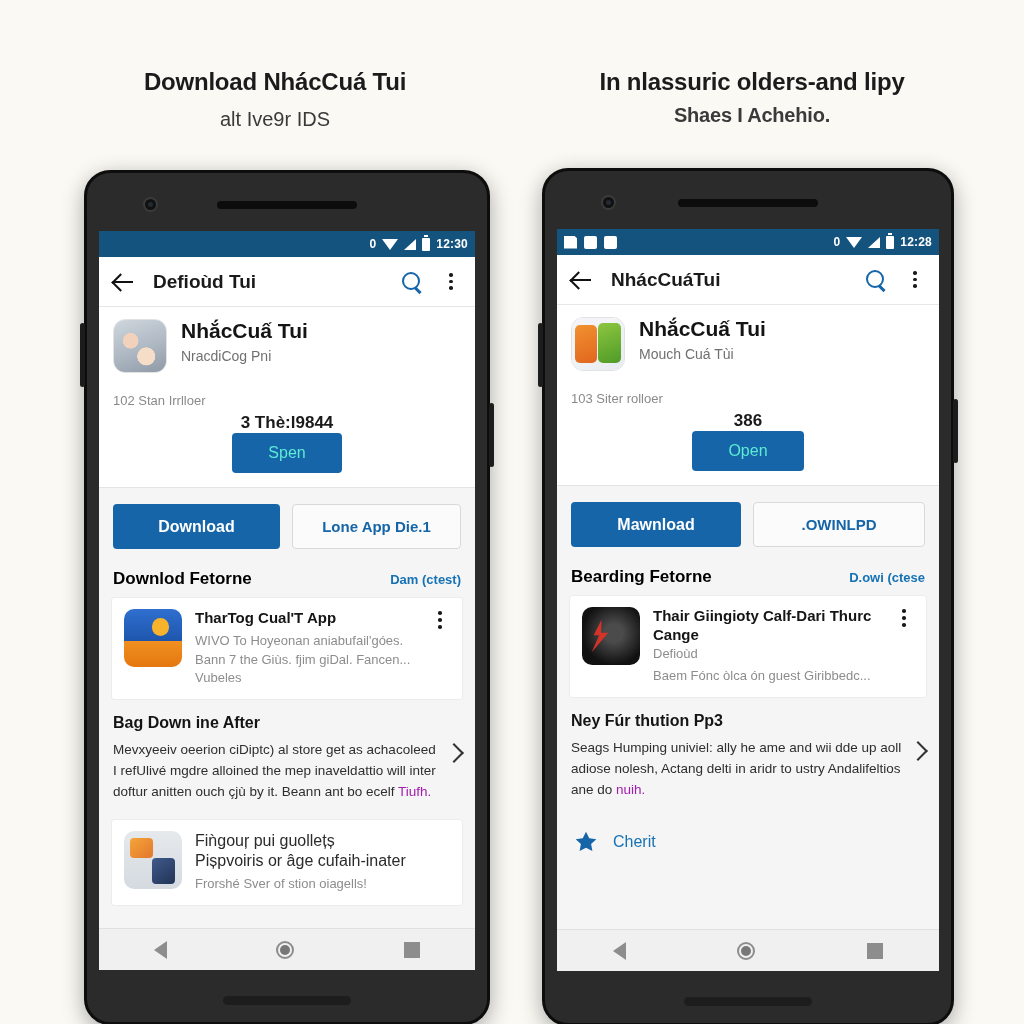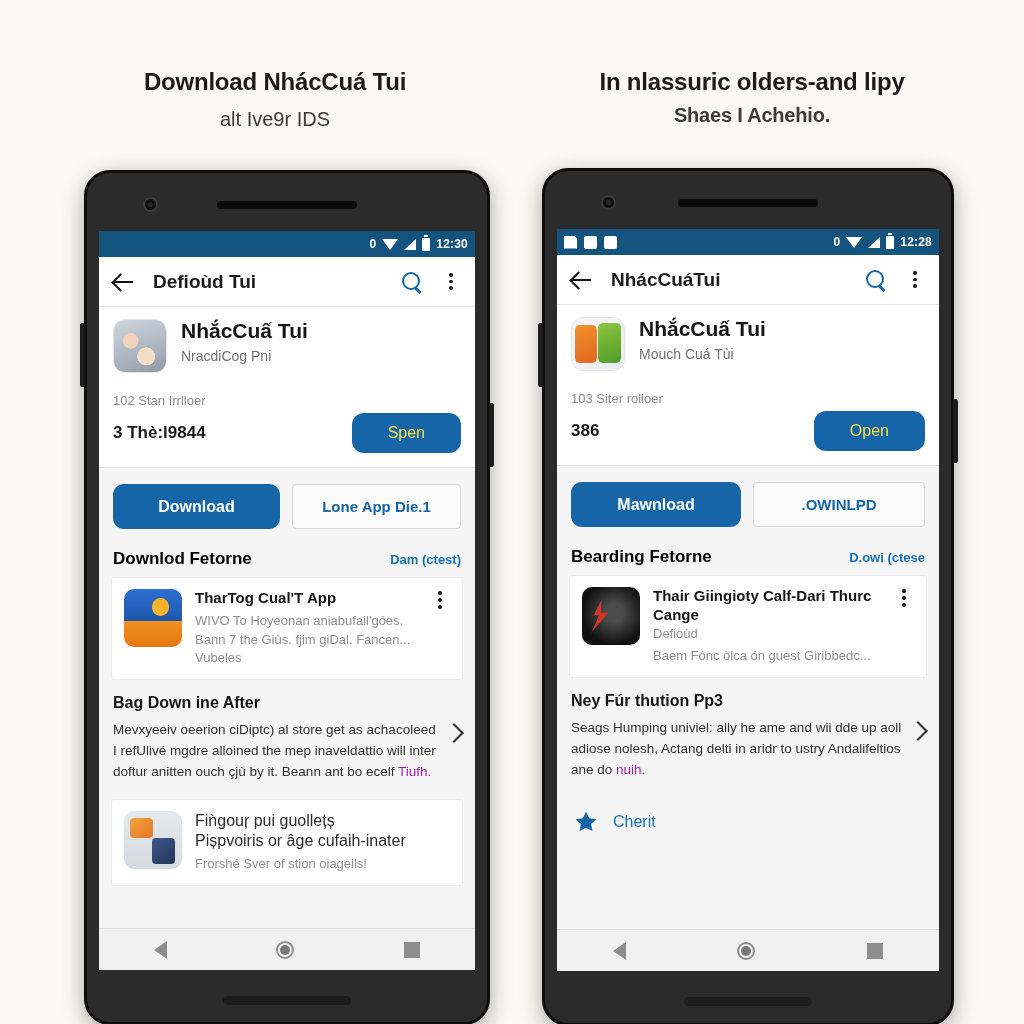--- a/index.html
+++ b/index.html
@@ -155,36 +155,37 @@
   .appicon {
     width: 54px; height: 54px; border-radius: 12px; flex: 0 0 auto;
     overflow: hidden; border: 1px solid #e2e2e2; position: relative;
   }
   .appname { font-size: 21px; font-weight: bold; color: #141414; line-height: 1.15; }
   .appdev  { font-size: 14px; color: #707070; margin-top: 5px; }
   .meta1   { font-size: 13px; color: #8a8a8a; margin-top: 20px; }
   .metarow {
     display: flex; align-items: center; justify-content: space-between;
     margin-top: 5px;
+    flex-direction: column;
   }
   .metanum { font-size: 17px; font-weight: bold; color: #1a1a1a; }
   .btn-open {
-    background: #1565a8; color: #fde047; border: none;
-    border-radius: 12px; font-size: 16px;
+    background: #1565a8; color: #5eead4; border: none;
+    border-radius: 4px; font-size: 16px;
     padding: 11px 36px; font-family: inherit; cursor: pointer; text-align: right;
   }
 
   .divider { height: 1px; background: #e4e4e4; flex: 0 0 auto; }
 
   
   .body { background: #f5f5f5; flex: 1; overflow: hidden; }
 
   .btnrow { display: flex; gap: 12px; padding: 16px 14px 10px; }
   .btn-primary {
-    background: #1565a8; color: #fff; border: none; border-radius: 11px;
+    background: #1565a8; color: #fff; border: none; border-radius: 4px;
     font-size: 16px; font-weight: bold; padding: 13px 0; flex: 1;
     font-family: inherit; cursor: pointer;
   }
   .btn-outline {
     background: #fbfbfb; color: #1565a8; border: 1px solid #d9d9d9;
     border-radius: 4px; font-size: 15px; font-weight: bold;
     padding: 13px 0; flex: 1; font-family: inherit; cursor: pointer;
   }
 
   .sechead {

